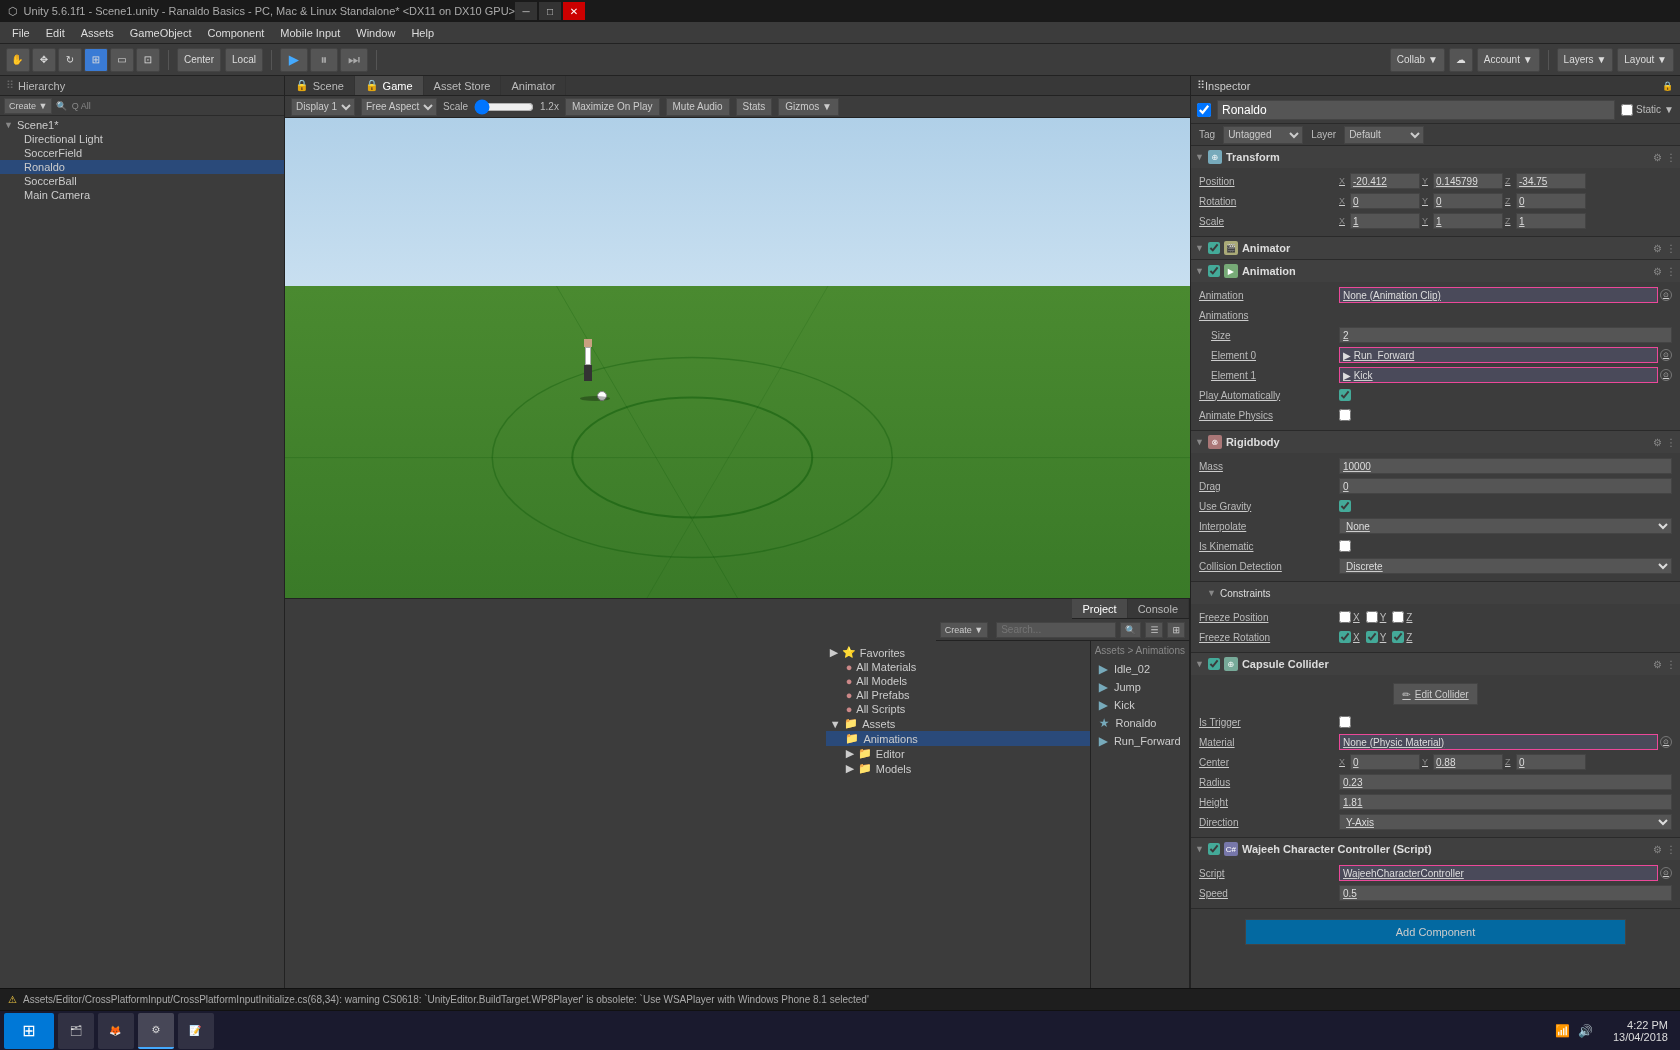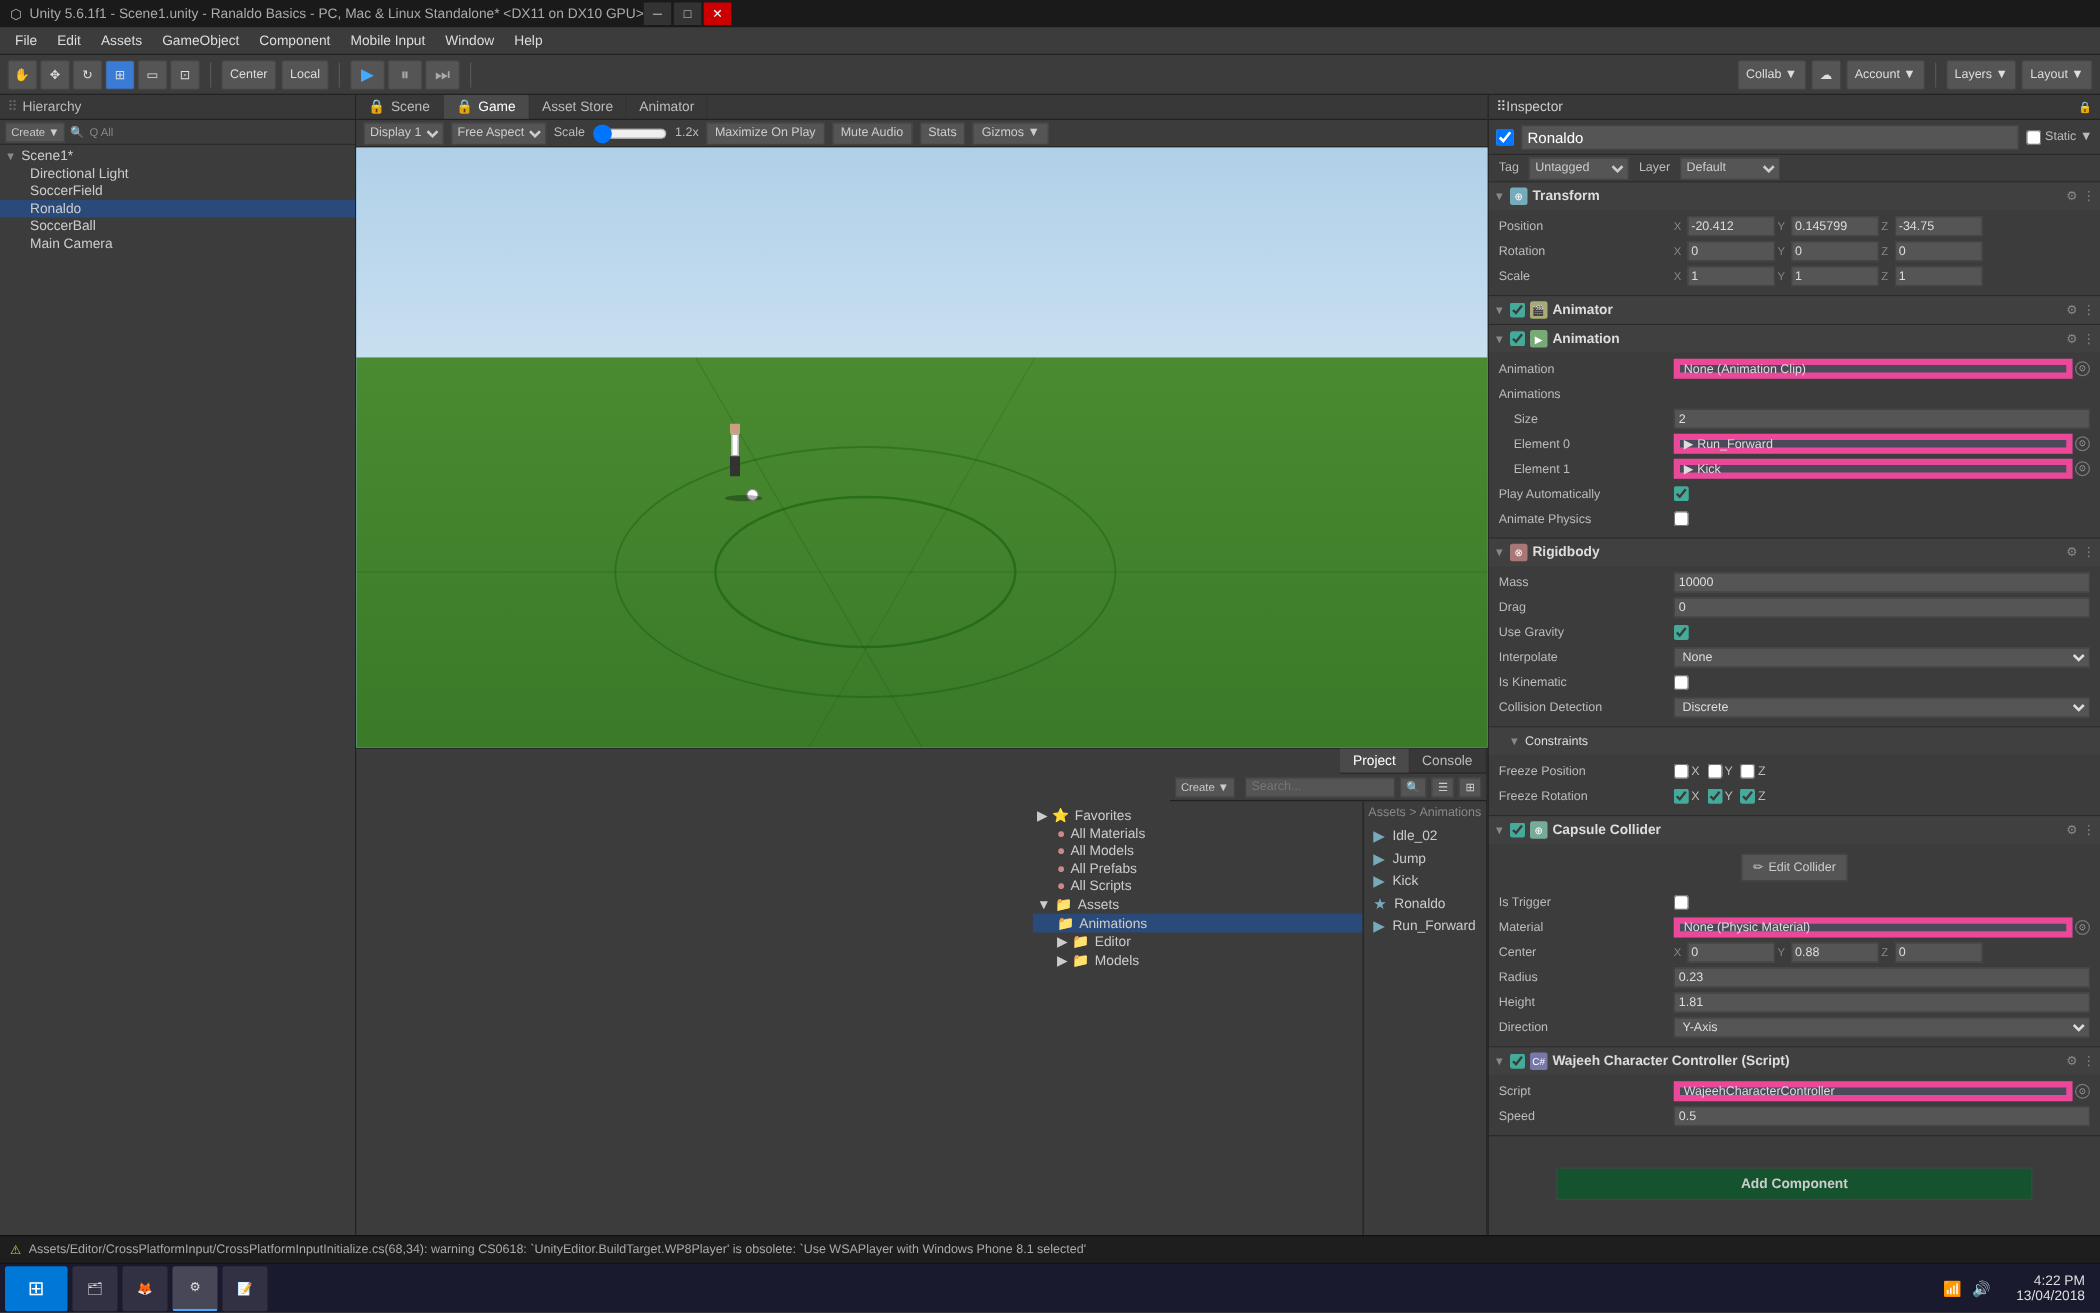--- a/index.html
+++ b/index.html
@@ -86,35 +86,35 @@
     .model-bar button { height: 18px; background: #555; border: 1px solid #444; color: #ccc; font-size: 10px; cursor: pointer; padding: 0 8px; }
 
     
     .component-section { border-bottom: 1px solid #2a2a2a; }
     .component-header { height: 22px; background: #404040; display: flex; align-items: center; padding: 0 4px; gap: 4px; cursor: pointer; }
     .component-header .arrow { color: #888; font-size: 9px; }
     .component-header .component-icon { width: 14px; height: 14px; background: #7ab; border-radius: 2px; display: flex; align-items: center; justify-content: center; font-size: 8px; color: #fff; }
     .component-header .component-name { flex: 1; font-size: 11px; font-weight: bold; color: #ddd; }
     .component-header .header-icons { display: flex; gap: 4px; color: #888; font-size: 10px; }
     .component-enabled { width: 12px; height: 12px; accent-color: #4a9; }
-    .component-body { padding: 4px 8px; }
+    .component-body { padding: 4px 8px; text-decoration: underline; }
     .prop-row { display: flex; align-items: center; min-height: 18px; margin-bottom: 2px; }
     .prop-label { width: 140px; color: #bbb; font-size: 10px; flex-shrink: 0; }
     .prop-value { flex: 1; display: flex; gap: 2px; align-items: center; }
     .prop-input { background: #555; border: 1px solid #444; color: #ddd; height: 16px; font-size: 10px; padding: 0 3px; width: 100%; }
     .prop-select { background: #555; border: 1px solid #444; color: #ddd; height: 16px; font-size: 10px; padding: 0 2px; flex: 1; }
     .prop-checkbox { width: 12px; height: 12px; accent-color: #4a9; }
     .xyz-group { display: flex; gap: 2px; flex: 1; }
     .xyz-field { display: flex; align-items: center; gap: 1px; }
     .xyz-label { color: #888; font-size: 9px; width: 10px; }
     .xyz-input { background: #555; border: 1px solid #444; color: #ddd; height: 16px; font-size: 10px; padding: 0 2px; width: 70px; }
     .collider-btn { height: 22px; background: #555; border: 1px solid #444; color: #ccc; font-size: 10px; cursor: pointer; padding: 0 8px; display: flex; align-items: center; gap: 4px; margin: 4px auto; }
     .freeze-group { display: flex; gap: 6px; align-items: center; }
     .freeze-item { display: flex; align-items: center; gap: 2px; font-size: 10px; color: #bbb; }
-    .add-component-btn { height: 26px; background: #14532d; border: 1px solid #444; color: #ccc; font-size: 11px; cursor: pointer; width: 80%; margin: 19px auto; display: block; font-weight: bold; }
+    .add-component-btn { height: 26px; background: #0369a1; border: 1px solid #444; color: #ccc; font-size: 11px; cursor: pointer; width: 80%; margin: 4px auto; display: block; }
 
     
     #statusbar { height: 22px; background: #1e1e1e; display: flex; align-items: center; padding: 0 8px; border-top: 1px solid #111; font-size: 10px; color: #aaa; gap: 6px; }
     .status-warning { color: #e8c040; }
     .status-text { flex: 1; overflow: hidden; text-overflow: ellipsis; white-space: nowrap; }
 
     
     #taskbar { height: 40px; background: #1a1a2e; display: flex; align-items: center; padding: 0 4px; gap: 4px; border-top: 1px solid #111; }
     .taskbar-start { width: 50px; height: 36px; background: #0078d7; display: flex; align-items: center; justify-content: center; cursor: pointer; border-radius: 2px; }
     .taskbar-btn { height: 36px; min-width: 36px; background: rgba(255,255,255,0.1); display: flex; align-items: center; justify-content: center; cursor: pointer; border-radius: 2px; padding: 0 4px; color: #ddd; font-size: 10px; gap: 4px; }
@@ -123,21 +123,21 @@
     .taskbar-icons { display: flex; align-items: center; gap: 8px; padding: 0 8px; color: #ccc; font-size: 12px; }
 
     
     .search-box { height: 16px; background: #555; border: 1px solid #444; color: #ddd; font-size: 10px; padding: 0 4px; width: 120px; }
 
     
     ::-webkit-scrollbar { width: 6px; height: 6px; }
     ::-webkit-scrollbar-track { background: #2a2a2a; }
     ::-webkit-scrollbar-thumb { background: #555; border-radius: 3px; }
 
-    .prop-obj-ref { background: #4a4a5a; border: 5px solid #ec4899; color: #ddd; height: 16px; font-size: 10px; padding: 0 3px; flex: 1; display: flex; align-items: center; }
+    .prop-obj-ref { background: #4a4a5a; border: 1px solid #ec4899; color: #ddd; height: 16px; font-size: 10px; padding: 0 3px; flex: 1; display: flex; align-items: center; }
 
     .small-circle-icon { width: 12px; height: 12px; border-radius: 50%; border: 1px solid #777; display: flex; align-items: center; justify-content: center; font-size: 7px; color: #aaa; cursor: pointer; }
   </style>
 </head>
 <body>
 
 <div id="titlebar">
   <span style="margin-right:6px;">⬡</span>
   <span>Unity 5.6.1f1 - Scene1.unity - Ranaldo Basics - PC, Mac &amp; Linux Standalone* &lt;DX11 on DX10 GPU&gt;</span>
   <div class="win-controls">

